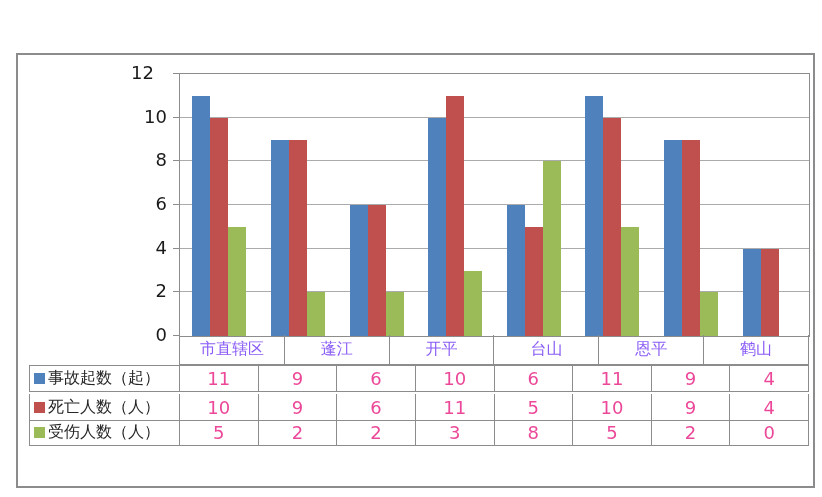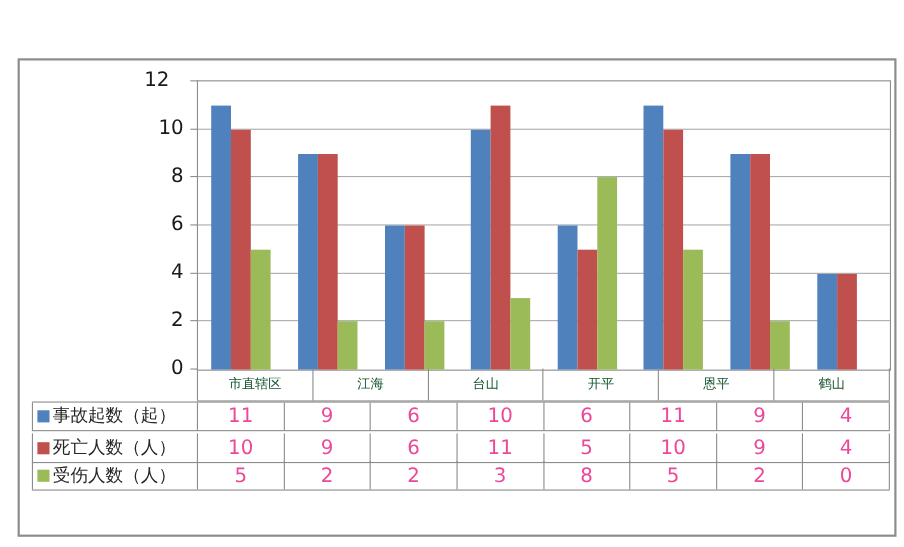--- a/index.html
+++ b/index.html
@@ -53,21 +53,21 @@
     position:absolute;left:161px;top:280px;
     width:630px;height:30px;
     display:flex;
     border-bottom:1px solid #8c8c8c;
     box-sizing:border-box;
   }
   .dt-header .hcell{
     flex:1;
     border-left:1px solid #8c8c8c;
     display:flex;align-items:center;justify-content:center;
-    font-size:12px;color:#14532d;
+    font-size:16px;color:#8b5cf6;
     box-sizing:border-box;
   }
   .dt-header .hcell:last-child{border-right:1px solid #8c8c8c;}
   .dt-row{
     position:absolute;left:11px;
     width:780px;height:27px;
     display:flex;
     border-bottom:1px solid #8c8c8c;
     box-sizing:border-box;
   }
@@ -162,23 +162,23 @@
         <div class="y-label" style="left: 109px; top: 225.333px;">2</div>
         <div class="y-label" style="left: 109px; top: 181.667px;">4</div>
         <div class="y-label" style="left: 109px; top: 138px;">6</div>
         <div class="y-label" style="left: 109px; top: 94.3333px;">8</div>
         <div class="y-label" style="left: 109px; top: 50.6667px;">10</div>
         <div class="y-label" style="left: 96px; top: 7px;">12</div>
       </div>
 
     <div class="dt-header" id="dt-header">
         <div class="hcell">市直辖区</div>
-        <div class="hcell">江海</div>
+        <div class="hcell">蓬江</div>
+        <div class="hcell">开平</div>
         <div class="hcell">台山</div>
-        <div class="hcell">开平</div>
         <div class="hcell">恩平</div>
         <div class="hcell">鹤山</div>
       </div>
 
     <div id="dt-rows">
         <div class="dt-row row-top-border" style="top: 310px;">
           <div class="legend-cell">
             <span class="legend-swatch" style="background: rgb(79, 129, 189);"></span>
             <span>事故起数（起）</span>
           </div>

